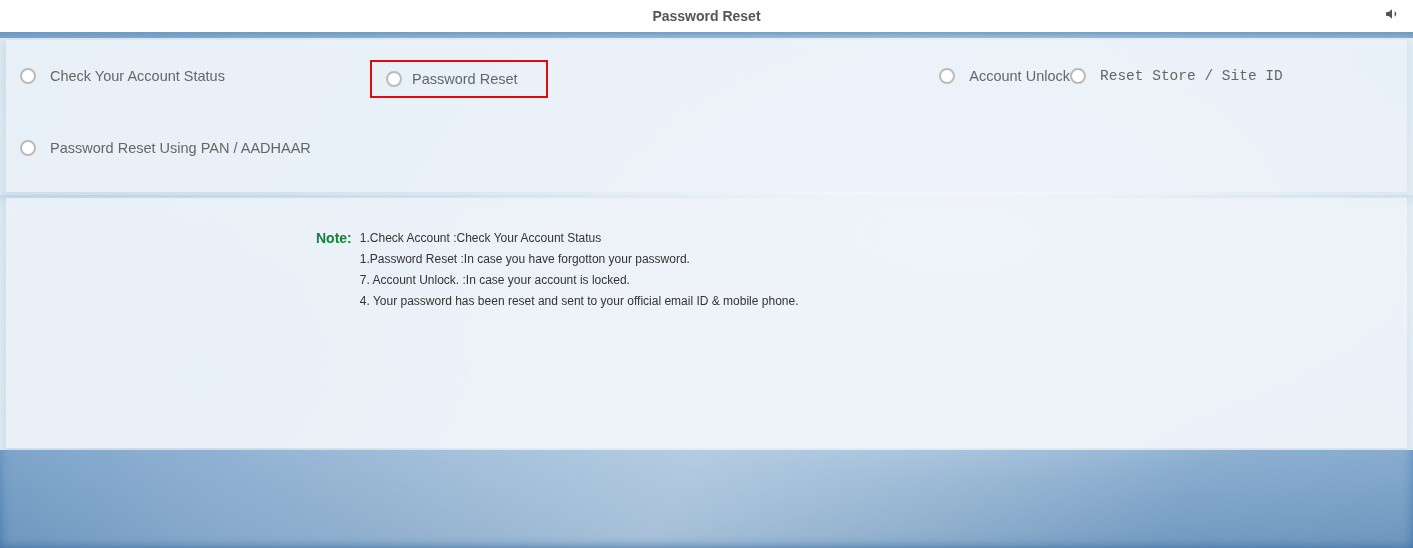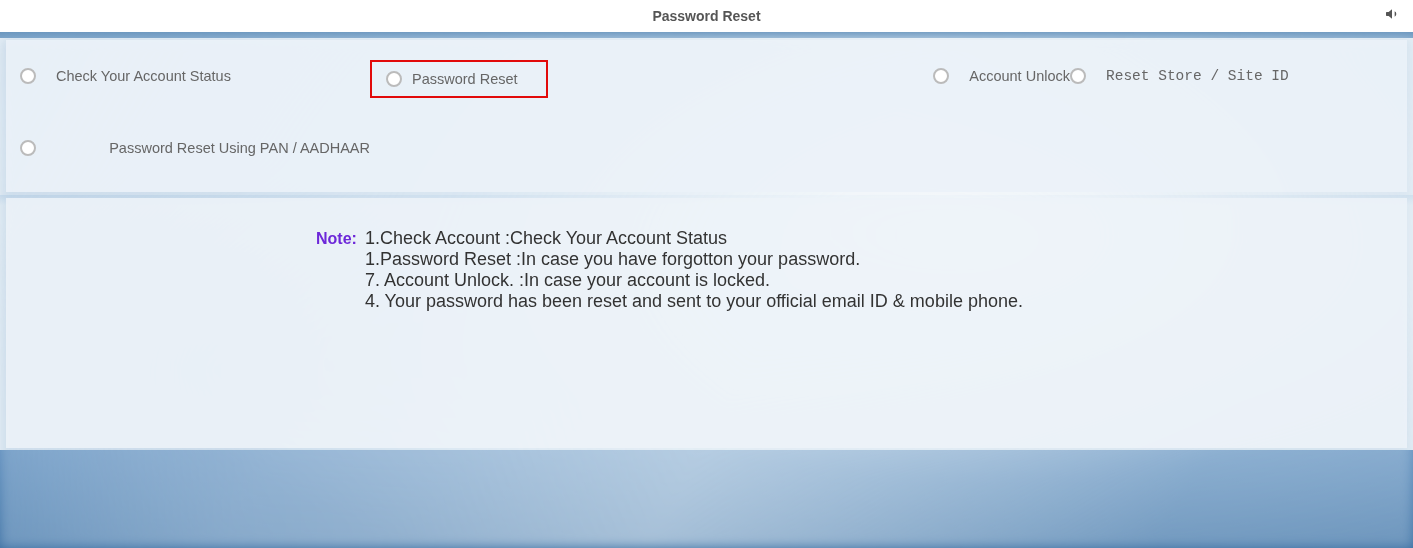--- a/index.html
+++ b/index.html
@@ -74,21 +74,21 @@
       padding: 20px 10px 24px 10px;
       height: 152px;
     }
     .row1 {
       display: flex;
       flex-wrap: wrap;
     }
     .opt {
       display: flex;
       align-items: center;
-      gap: 20px;
+      gap: 14px;
       margin-bottom: 48px;
     }
     .opt.col1 { width: 350px; margin-left: 4px; }
     .opt.col3 { width: 350px; justify-content: flex-end; }
     .opt.col4 { width: 300px; font-family: Liberation Mono, monospace; }
     .radio-circle {
       width: 16px;
       height: 16px;
       border: 2px solid #bbb;
       border-radius: 50%;
@@ -120,28 +120,28 @@
       margin: 2px 6px 0 6px;
       padding: 30px 10px 60px 10px;
       height: 250px;
     }
     .notes-wrap {
       display: flex;
       margin-left: 300px;
     }
     .note-label {
       font-weight: bold;
-      color: #6d28d9;
+      color: #15803d;
       margin-right: 8px;
-      font-size: 16px;
+      font-size: 14px;
       line-height: 21px;
     }
     .note-lines {
       color: #333;
-      font-size: 18px;
+      font-size: 12px;
       line-height: 21px;
     }
     .note-lines div { white-space: pre; }
   </style>
 </head>
 <body>
 
 <div class="blur-bg"></div>
 
 <div class="header">
@@ -168,21 +168,21 @@
     <label class="opt col3">
       <span class="radio-circle"></span>
       <span class="opt-label">Account Unlock</span>
     </label>
     <label class="opt col4">
       <span class="radio-circle"></span>
       <span class="opt-label">Reset Store / Site ID</span>
     </label>
   </div>
   <div class="row1">
-    <label class="opt col1" style="margin-bottom:0;justify-content:space-between;">
+    <label class="opt col1" style="margin-bottom:0;">
       <span class="radio-circle"></span>
       <span class="opt-label">Password Reset Using PAN / AADHAAR</span>
     </label>
   </div>
 </div>
 
 <div class="content-panel">
   <div class="notes-wrap">
     <div class="note-label">Note:</div>
     <div class="note-lines">

